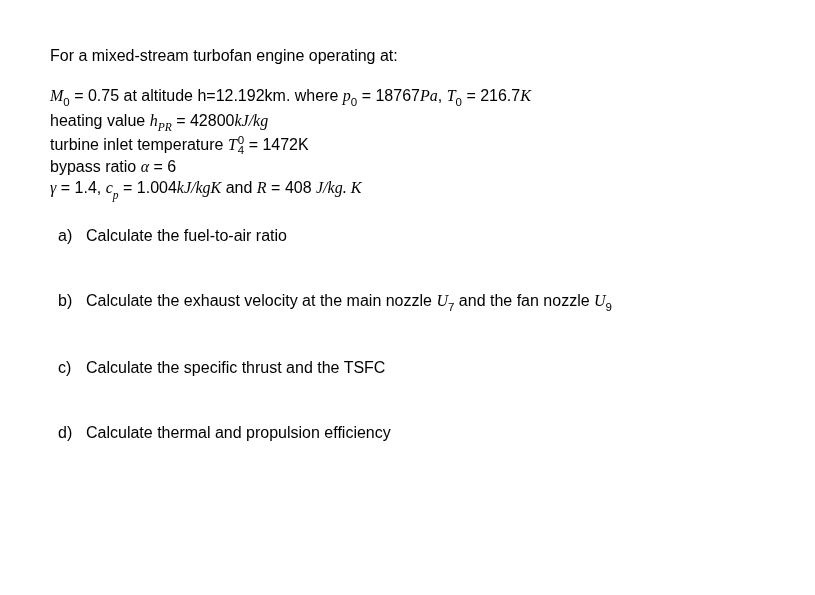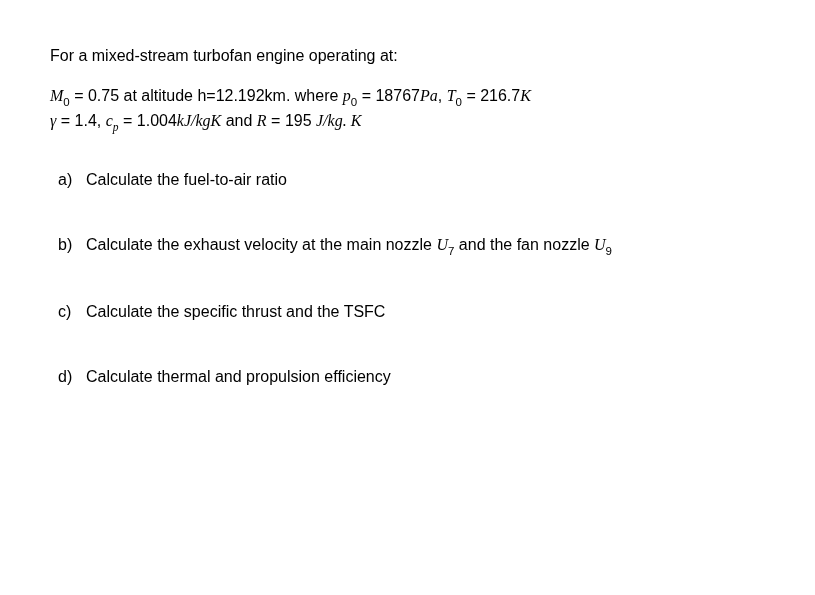--- a/index.html
+++ b/index.html
@@ -14,21 +14,21 @@
     box-sizing: border-box;
   }
   .page {
     padding: 30px 50px 30px 50px;
     line-height: 1.3;
   }
   .intro {
     margin-bottom: 18px;
   }
   .params {
-    margin-bottom: 36px;
+    margin-bottom: 24px;
   }
   .param-line {
     margin: 0;
     line-height: 1.35;
   }
   .q {
     margin-bottom: 44px;
     display: flex;
   }
   .q .letter {
@@ -59,27 +59,36 @@
 
   <p class="intro">For a mixed-stream turbofan engine operating at:</p>
 
   <div class="params">
 
     <p class="param-line">
       <span class="math-i">M</span><span class="sub">0</span><span> = 0.75 at altitude h=12.192km. where </span><span class="math-i">p</span><span class="sub">0</span><span> = 18767</span><span class="math-i">Pa</span><span>, </span><span class="math-i">T</span><span class="sub">0</span><span> = 216.7</span><span class="math-i">K</span>
     </p>
 
 
+    <p class="param-line">
+      <span>heating value </span><span class="math-i">h</span><span class="sub math-i">PR</span><span> = 42800</span><span class="math-i">kJ/kg</span>
+    </p>
 
-
+    <p class="param-line">
+      <span>turbine inlet temperature </span><span class="math-i">T</span><span class="supsub"><span class="top">0</span><span class="bot">4</span></span><span> = 1472K</span>
+    </p>
 
 
 
     <p class="param-line">
-      <span class="math-i">γ</span><span> = 1.4, </span><span class="math-i">c</span><span class="sub math-i">p</span><span> = 1.004</span><span class="math-i">kJ/kgK</span><span> and </span><span class="math-i">R</span><span>  =  195 </span><span class="math-i">J/kg. K</span>
+      <span>bypass ratio </span><span class="math-i">α</span><span> = 6</span>
+    </p>
+
+    <p class="param-line">
+      <span class="math-i">γ</span><span> = 1.4, </span><span class="math-i">c</span><span class="sub math-i">p</span><span> = 1.004</span><span class="math-i">kJ/kgK</span><span> and </span><span class="math-i">R</span><span>  =  408 </span><span class="math-i">J/kg. K</span>
     </p>
   </div>
 
   <div class="q">
     <div class="letter">a)</div>
     <div class="text">Calculate the fuel-to-air ratio</div>
   </div>
 
   <div class="q">
     <div class="letter">b)</div>

